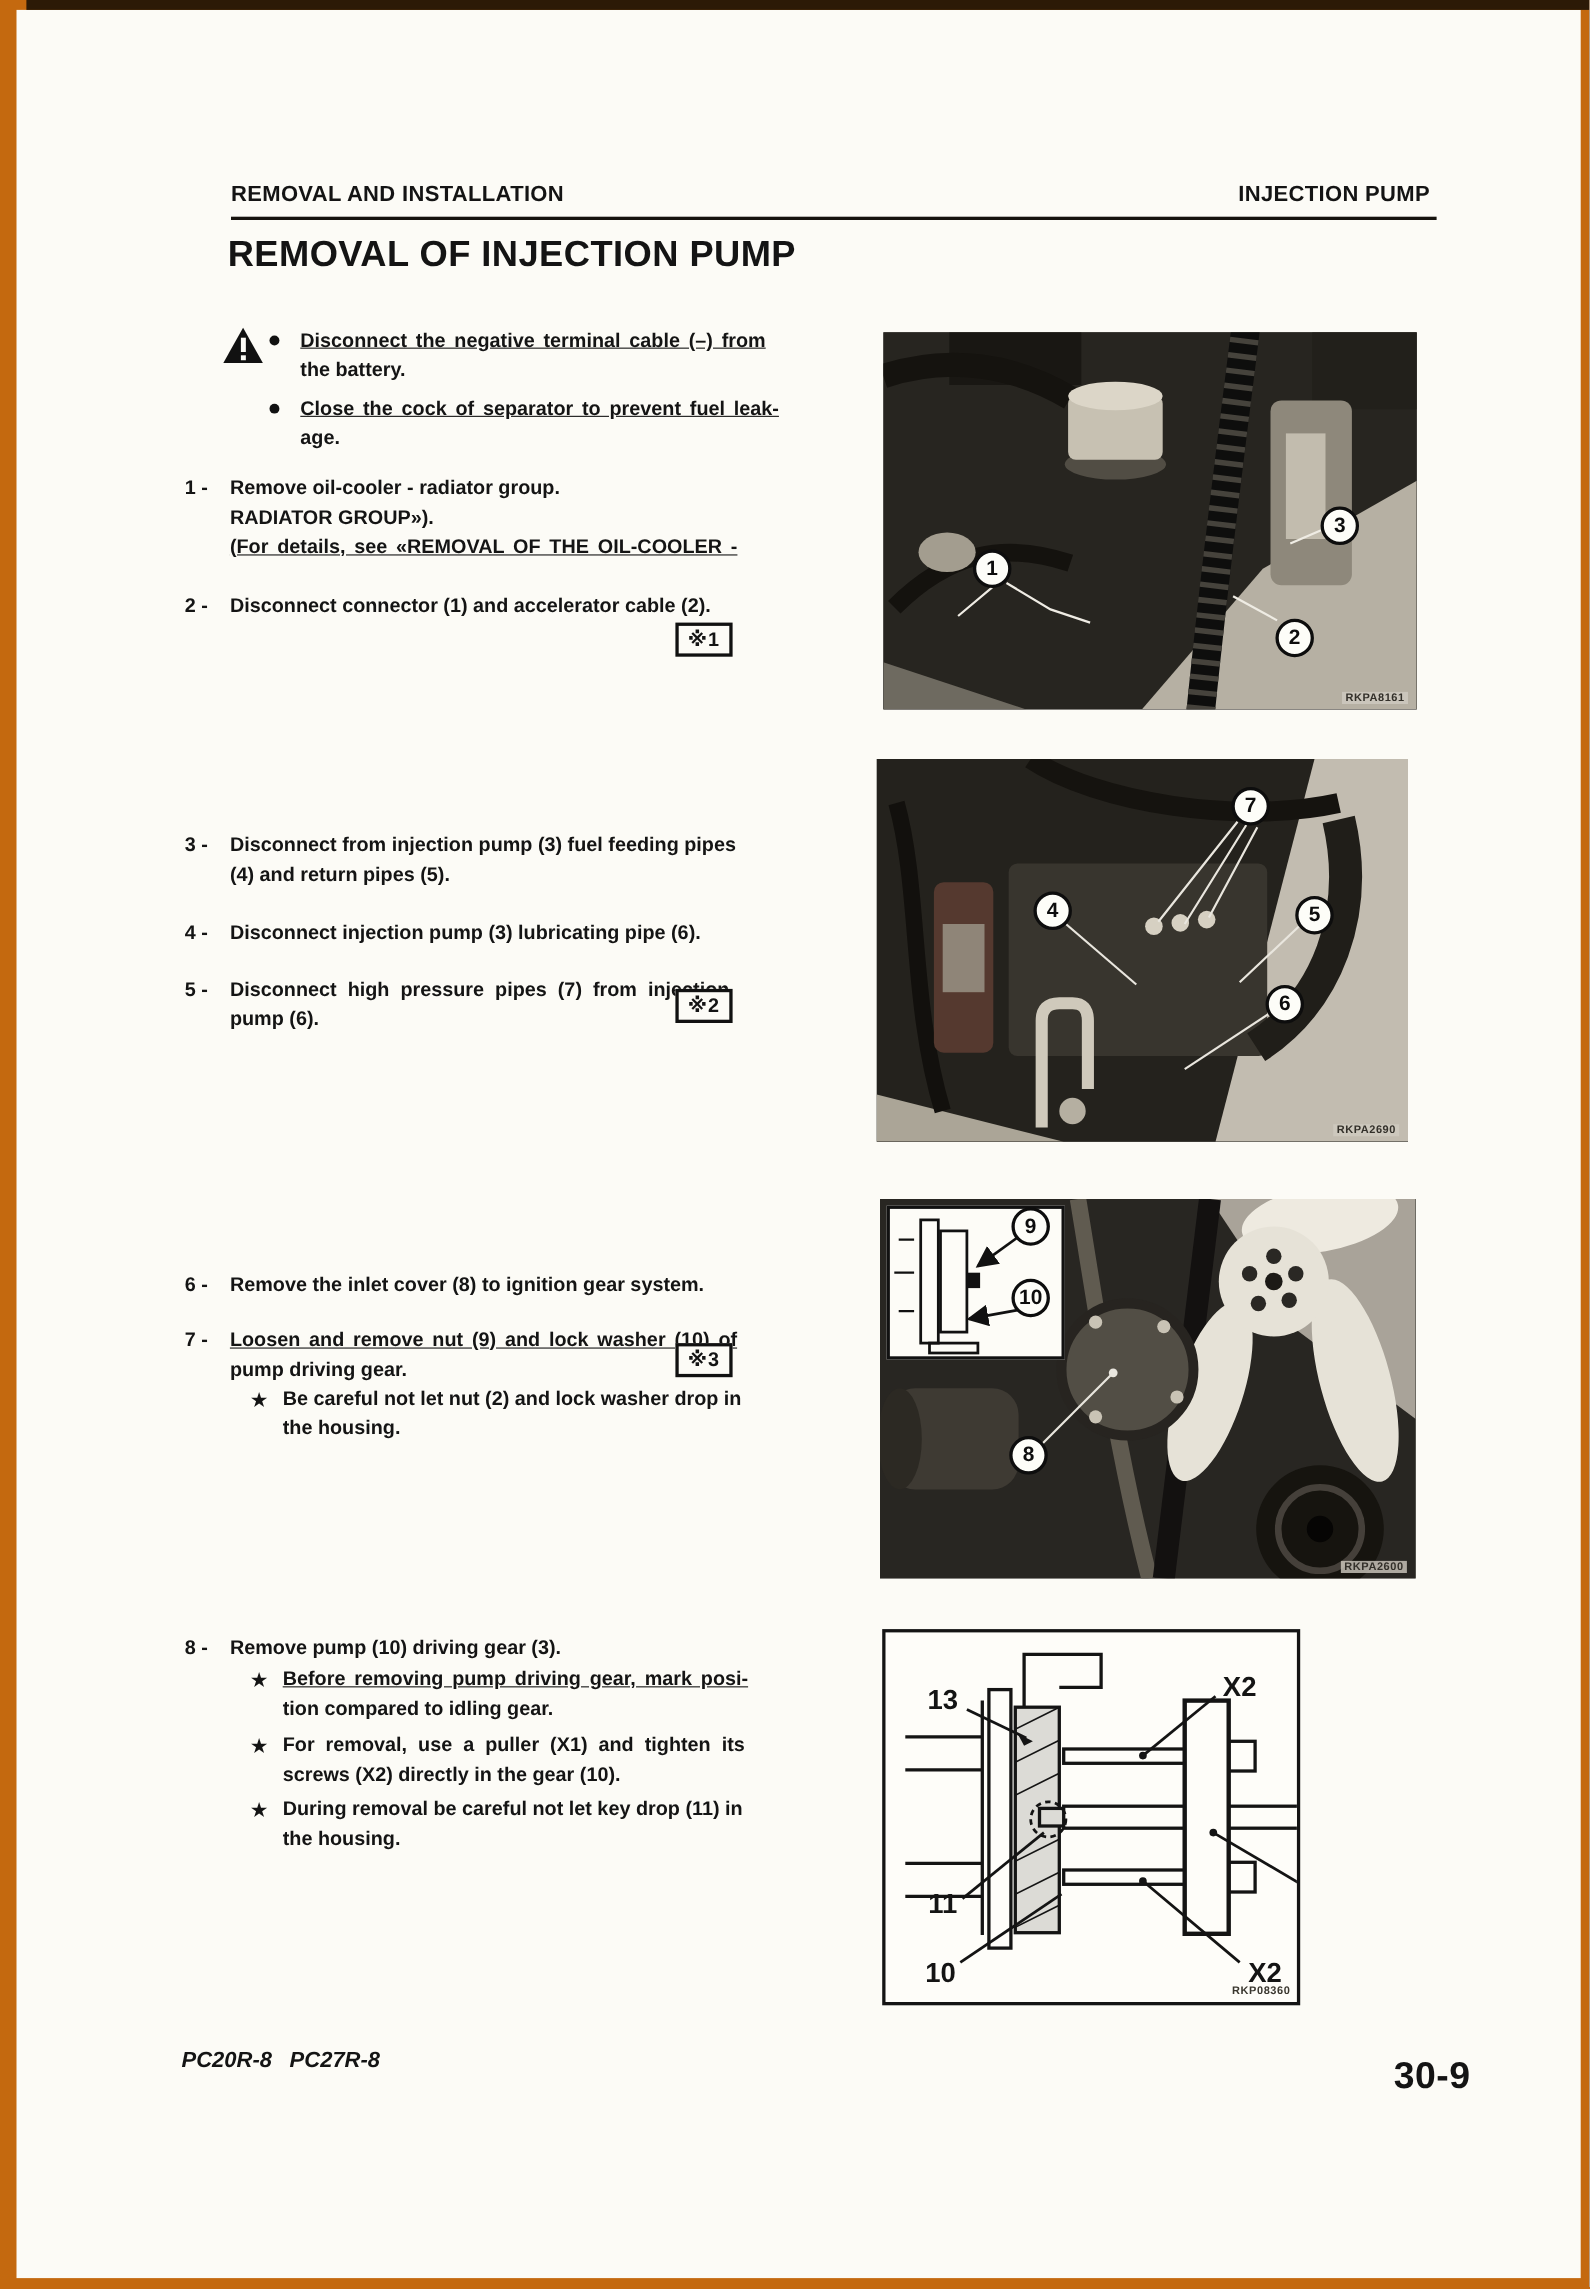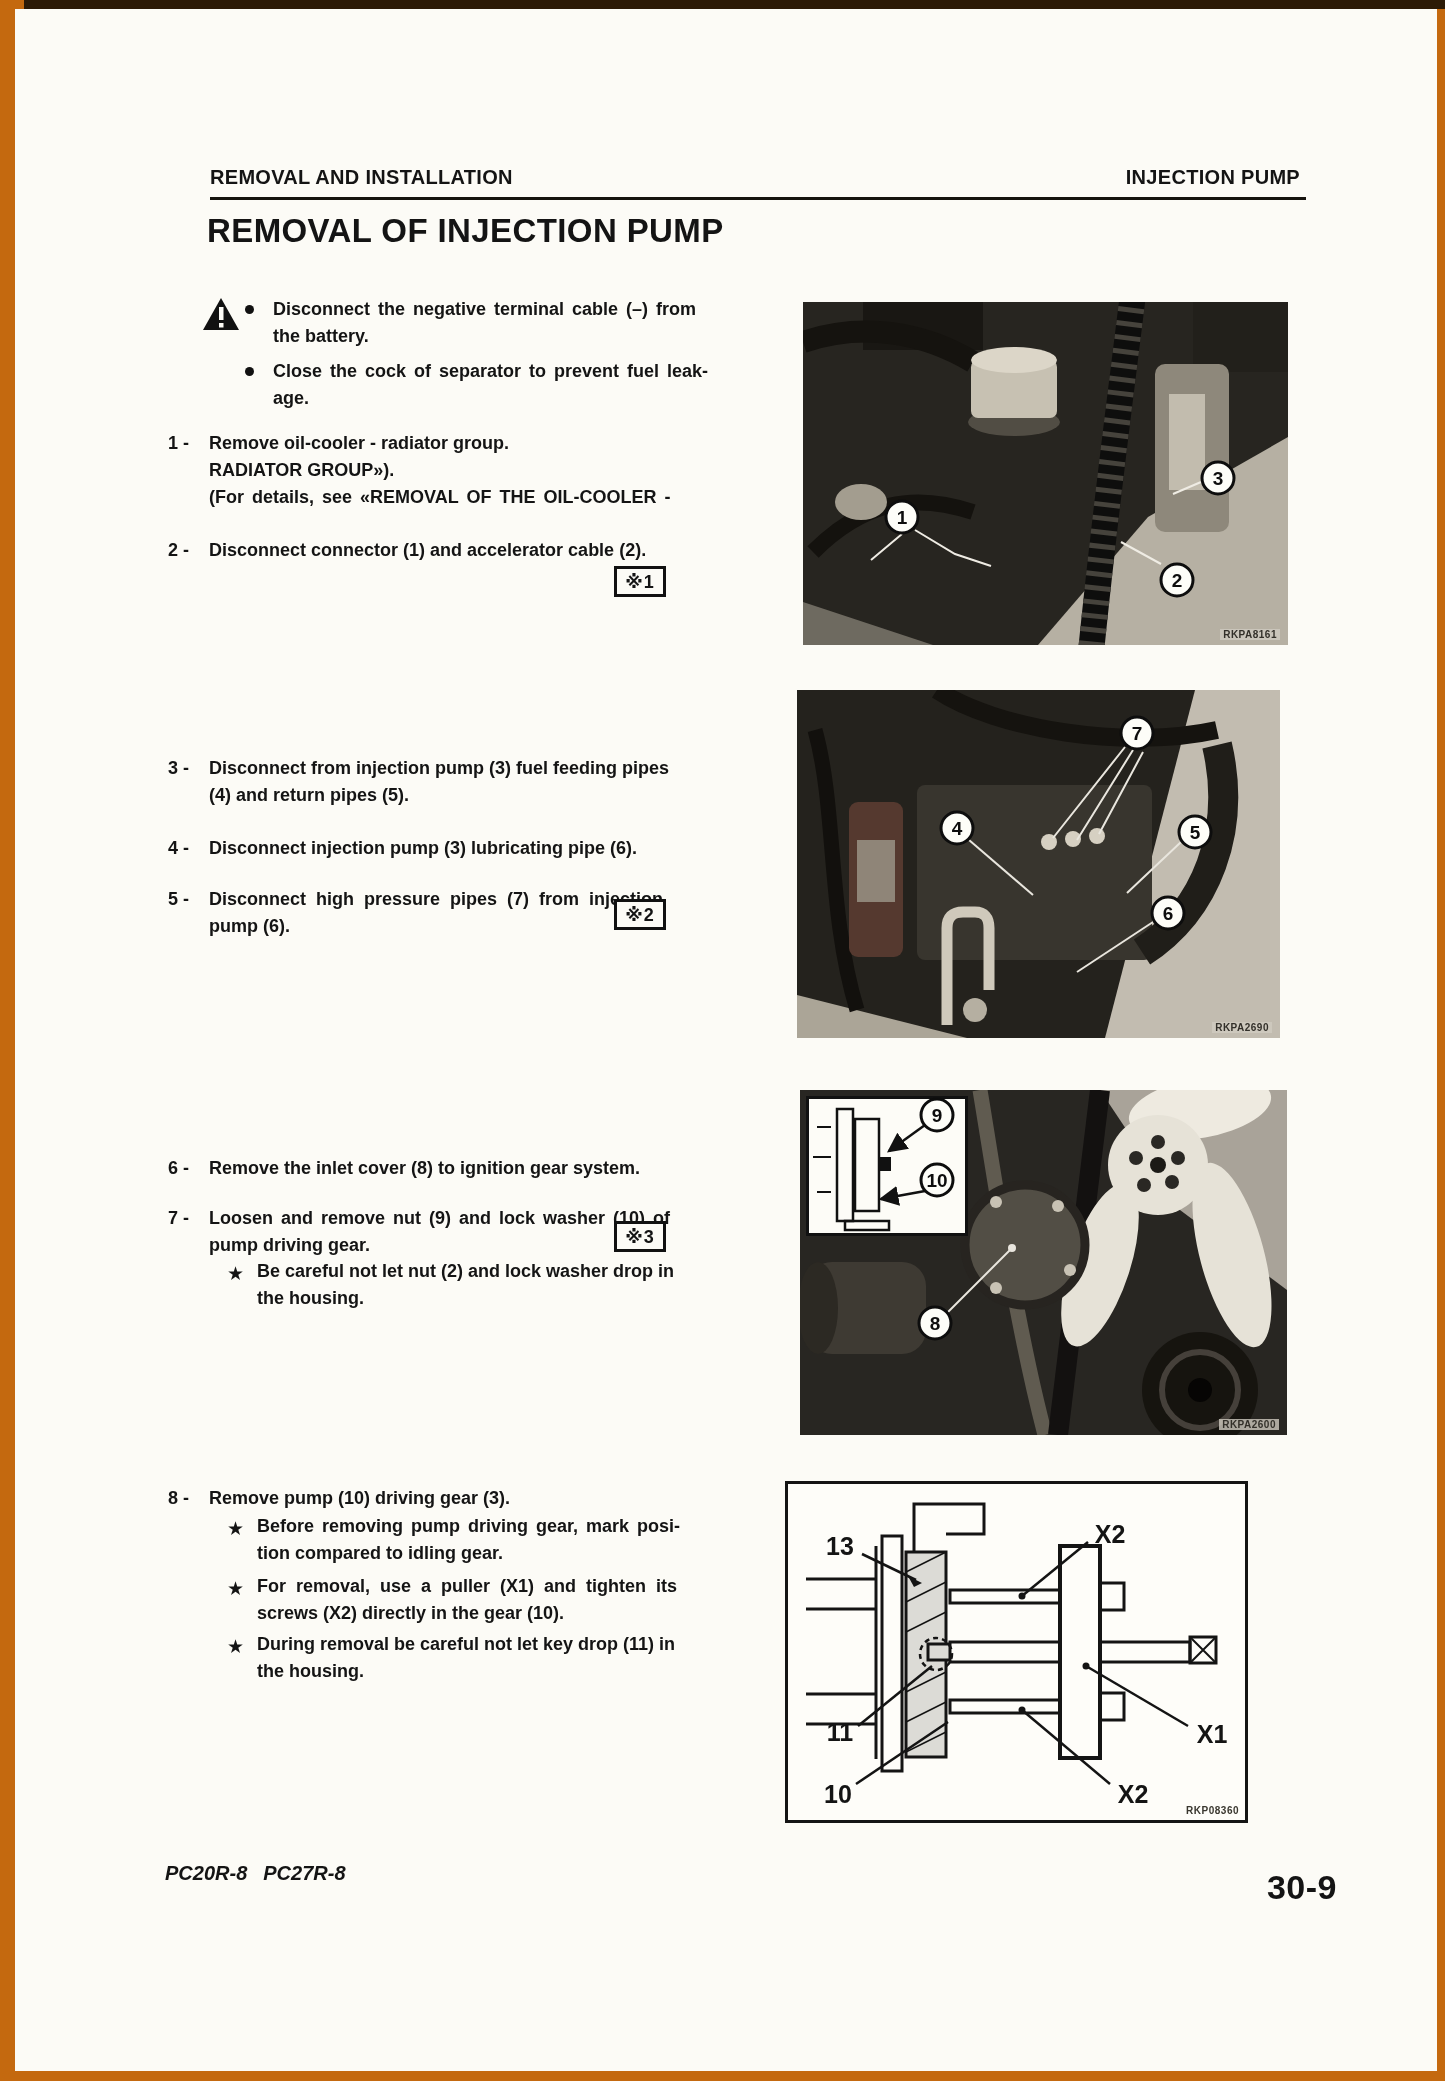--- a/index.html
+++ b/index.html
@@ -12,21 +12,21 @@
   }
   .page { position:absolute; left:15px; top:9px; width:1422px; height:2062px; background:#fcfbf6; }
   .topshade { position:absolute; left:24px; top:0; width:1421px; height:9px; background:#2c1a06; }
 
   .t { position:absolute; font-weight:bold; }
   .hdr { font-size:20px; letter-spacing:.3px; white-space:nowrap; }
   .rule { position:absolute; background:#16130e; }
   .title { font-size:33px; letter-spacing:.4px; white-space:nowrap; }
 
   .ln { font-size:18px; line-height:27px; font-weight:bold; white-space:nowrap; }
-  .ws { word-spacing:3px; }
+  .ws { word-spacing:3px;text-decoration:underline; }
   .ws2 { word-spacing:5px; }
 
   .step { position:absolute; }
   .snum { position:absolute; left:0; top:0; font-size:18px; line-height:27px; font-weight:bold; white-space:nowrap; }
   .sbody { margin-left:41px; }
 
   .witem { position:absolute; }
   .wdot { position:absolute; left:-28px; top:9px; width:9px; height:9px; border-radius:50%; background:#111; }
 
   .note { position:absolute; }
@@ -277,21 +277,21 @@
     </div>
   </div>
   <div class="note" style="left:227px; top:1631px; width:440px;">
     <span class="star">★</span>
     <div class="nbody">
       <div class="ln">During removal be careful not let key drop (11) in</div>
       <div class="ln">the housing.</div>
     </div>
   </div>
 
-  <div class="fig diag" style="left:785px; top:1481px; width:463px; height:342px;">
+  <div class="fig diag" style="left:802px; top:1481px; width:380px; height:342px;">
     <svg width="459" height="336" viewBox="0 0 459 336">
       <g stroke="#141414" fill="none" stroke-width="3">
         <path d="M 18 95 L 88 95 M 18 125 L 88 125 M 18 210 L 88 210 M 18 240 L 88 240"></path>
         <path d="M 88 62 L 88 275"></path>
         <rect x="94" y="52" width="20" height="235"></rect>
         <rect x="118" y="68" width="40" height="205" fill="#dcdbd6"></rect>
         <path d="M 126 68 L 126 20 L 196 20 L 196 50 L 158 50"></path>
         <rect x="162" y="106" width="148" height="13"></rect>
         <rect x="312" y="99" width="24" height="27"></rect>
         <rect x="162" y="216" width="148" height="13"></rect>

